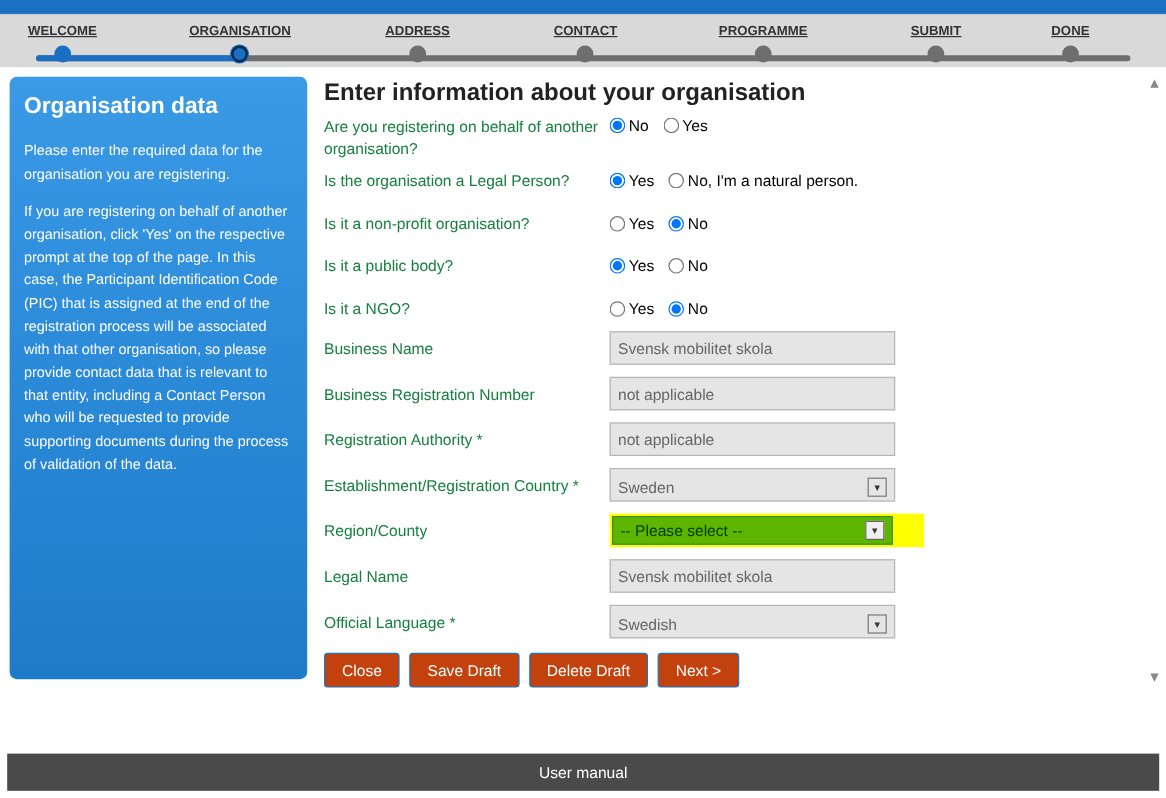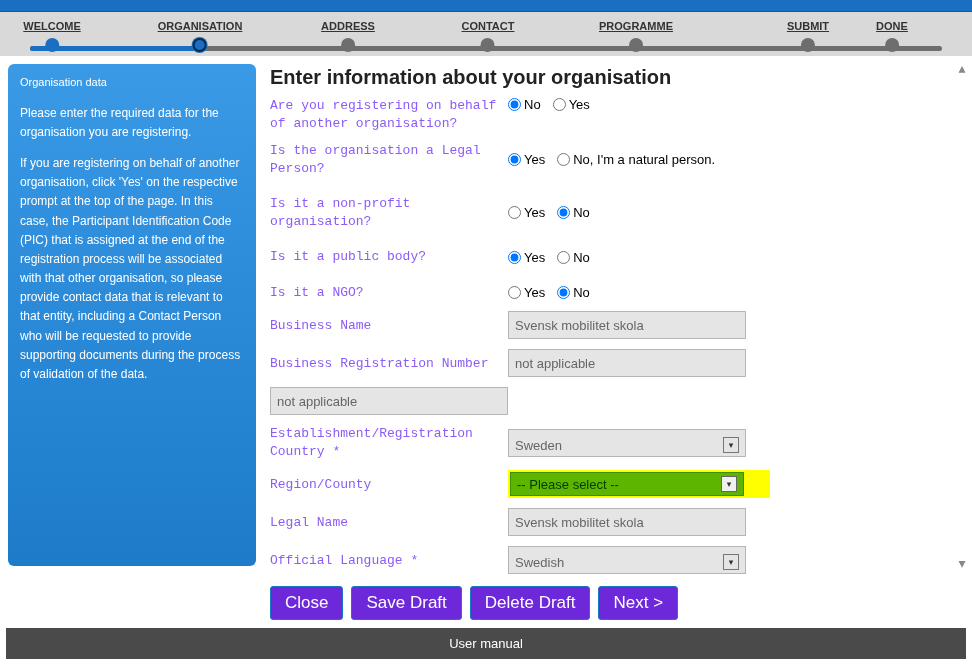--- a/index.html
+++ b/index.html
@@ -81,47 +81,46 @@
     background: linear-gradient(to bottom, #3a9ae6, #2d8ddb 40%, #1d7bca);
     color: #fff;
     border-radius: 6px;
     padding: 10px 12px 14px 12px;
     font-size: 12px;
     line-height: 1.6;
     height: 502px;
   }
   .sidebar h2 {
     margin: 0 0 6px 0;
-    font-size: 11px;
+    font-size: 19px;
     color: #fff;
-    font-weight: normal;
+    font-weight: bold;
   }
   .main {
     flex: 1;
     padding-right: 10px;
   }
   .main h1 {
     margin: 2px 0 8px 0;
     font-size: 20px;
     color: #222;
     font-weight: bold;
   }
   .form-row {
     display: flex;
     align-items: center;
     margin-bottom: 10px;
   }
   .form-row.tall { align-items: flex-start; }
   .form-label {
     width: 238px;
-    color: #8b5cf6;
+    color: #15803d;
     font-size: 13px;
     line-height: 1.35;
     padding-right: 8px;
-    font-family: Liberation Mono, monospace;
   }
   .form-control { flex: 1; display: flex; align-items: center; gap: 8px; }
   .radio-opt { display: inline-flex; align-items: center; gap: 3px; margin-right: 4px;}
   .radio-opt input { margin: 0; }
   .text-input, .select-box {
     width: 238px;
     height: 28px;
     border: 1px solid #b5b5b5;
     padding: 3px 6px;
     font-size: 13px;
@@ -159,26 +158,26 @@
   .select-box.green .chev {
     background:#f0f0f0;
     border:1px solid #666;
   }
   .buttons {
     margin-top: 12px;
     display: flex;
     gap: 8px;
   }
   .btn {
-    background: #6d28d9;
+    background: #c2410c;
     color: #fff;
     border: 1px solid #1877c4;
     border-radius: 3px;
     padding: 6px 14px;
-    font-size: 17px;
+    font-size: 13px;
     cursor: pointer;
   }
   .footer {
     position: absolute;
     bottom: 6px;
     left: 6px;
     right: 6px;
     background: #4a4a4a;
     color: #fff;
     text-align: center;
@@ -205,21 +204,21 @@
 
 <div class="stepper">
   <div class="step-track"></div>
   <div class="step-fill"></div>
   <div id="steps-container">
       <div class="step done" style="left: 52px;"><span>WELCOME</span><span class="dot"></span></div>
       <div class="step active" style="left: 200px;"><span>ORGANISATION</span><span class="dot"></span></div>
       <div class="step " style="left: 348px;"><span>ADDRESS</span><span class="dot"></span></div>
       <div class="step " style="left: 488px;"><span>CONTACT</span><span class="dot"></span></div>
       <div class="step " style="left: 636px;"><span>PROGRAMME</span><span class="dot"></span></div>
-      <div class="step " style="left: 808px;"><span>SUBMIT</span><span class="dot"></span></div>
+      <div class="step " style="left: 780px;"><span>SUBMIT</span><span class="dot"></span></div>
       <div class="step " style="left: 892px;"><span>DONE</span><span class="dot"></span></div>
     </div>
 </div>
 
 <div class="content-wrap">
   <div class="sidebar">
     <h2>Organisation data</h2>
     <p>Please enter the required data for the organisation you are registering.</p>
     <p>If you are registering on behalf of another organisation, click 'Yes' on the respective prompt at the top of the page. In this case, the Participant Identification Code (PIC) that is assigned at the end of the registration process will be associated with that other organisation, so please provide contact data that is relevant to that entity, including a Contact Person who will be requested to provide supporting documents during the process of validation of the data.</p>
   </div>
@@ -306,20 +305,21 @@
 
     <div class="form-row">
       <div class="form-label">Business Registration Number</div>
       <div class="form-control">
           <input class="text-input" value="not applicable" style="">
         </div>
     </div>
 
 
     <div class="form-row">
+      <div class="form-label">Registration Authority *</div>
       <div class="form-control">
           <input class="text-input" value="not applicable" style="">
         </div>
     </div>
 
     <div class="form-row">
       <div class="form-label">Establishment/Registration Country *</div>
       <div class="form-control">
         <div class="select-box">
           <span>Sweden</span>

